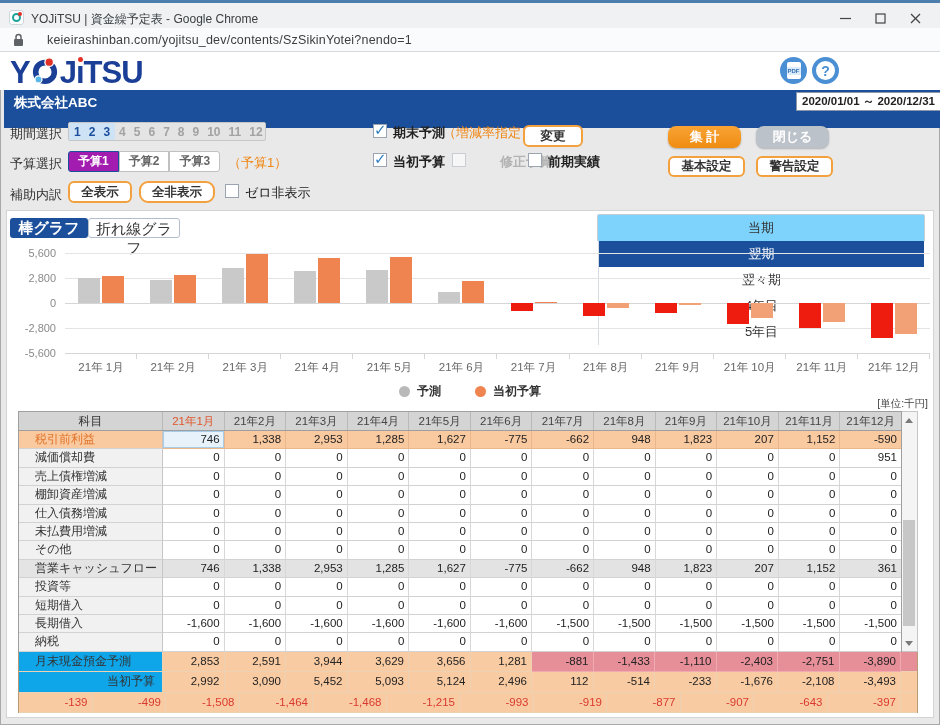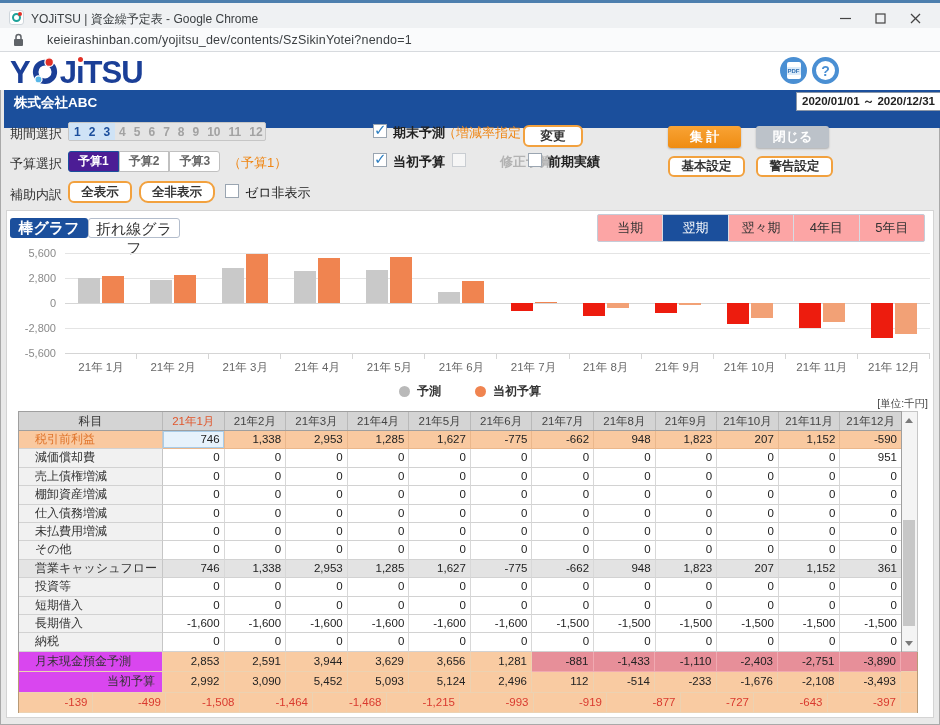--- a/index.html
+++ b/index.html
@@ -47,41 +47,41 @@
   .pnum.on { color:#1b4e9c; } .pnum.off { color:#a2a2a2; }
 
   .cb { position:absolute; width:14px; height:14px; background:#fff; border:1px solid #9aa5b1; }
   .cb.checked::after { content:"✓"; position:absolute; left:0px; top:-4px; color:#2e7fc1; font-weight:bold; font-size:15px; }
   .cb.disabled { border-color:#c9cdd2; background:#f6f6f6; }
   .cb-label { position:absolute; font-size:13px; font-weight:bold; color:#222; white-space:nowrap; }
   .cb-label.dim { color:#b3b3b3;margin-left:28px; }
   .orange-note { position:absolute; font-size:13px; color:#ef8512; white-space:nowrap; }
 
   .obtn { position:absolute; background:#fff; border:2px solid #f2a13e; border-radius:6px; font-size:12.5px; font-weight:bold; color:#333; display:flex; align-items:center; justify-content:center; cursor:default; }
-  .solidbtn { position:absolute; border-radius:3px; color:#fff; font-weight:bold; font-size:13px; display:flex; align-items:center; justify-content:center; box-shadow:0 1px 2px rgba(0,0,0,.25); cursor:default;text-align:center; }
+  .solidbtn { position:absolute; border-radius:8px; color:#fff; font-weight:bold; font-size:13px; display:flex; align-items:center; justify-content:center; box-shadow:0 1px 2px rgba(0,0,0,.25); cursor:default;text-align:center; }
   .btn-agg { background:linear-gradient(#f8a335,#ef8c12); }
   .btn-close { background:#bcc2c9; }
 
   .bbtn { display:inline-block; height:21px; line-height:19px; padding:0 9px; font-size:12px; font-weight:bold; background:#fff; border:1px solid #c0c0c0; color:#666; text-align:center; cursor:default; }
-  .bbtn.on { background:#4c1d95; color:#fff; border-color:#1b4f9c; }
+  .bbtn.on { background:#a21caf; color:#fff; border-color:#1b4f9c; }
   .budgetbtns { position:absolute; left:68px; top:151px; display:flex; }
   .budgetbtns .bbtn:first-child { border-radius:3px 0 0 3px; }
   .budgetbtns .bbtn:last-child { border-radius:0 3px 3px 0; }
 
   
   .panel { position:absolute; left:6px; top:210px; width:928px; height:508px; background:#fff; border:1px solid #d4d4d4; }
 
   
   .gtabs { position:absolute; left:10px; top:218px; display:flex; height:20px; }
   .gtab { height:20px; line-height:19px; text-align:center; font-size:15px; border-radius:3px; cursor:default; }
   .gtab.on { background:#1b4f9c; color:#fff; width:78px; font-weight:bold; }
   .gtab.offt { background:#fff; border:1px solid #b3bdcc; color:#333; width:92px; }
 
   
-  .ptabs { position:absolute; left:597px; top:214px; width:328px; height:28px; border:1px solid #c4ccd8; border-radius:2px; background:#fca5a5; display:flex; }
+  .ptabs { position:absolute; left:597px; top:214px; width:328px; height:28px; border:1px solid #c4ccd8; border-radius:2px; background:#7dd3fc; display:flex;flex-direction:column; }
   .ptab { flex:1; text-align:center; line-height:26px; font-size:13px; color:#333; border-left:1px solid #d6dce4; cursor:default; }
   .ptab:first-child { border-left:none; }
   .ptab.on { background:#1b4f9c; color:#fff; }
 
   
   .yaxis { position:absolute; left:14px; top:253px; width:46px; height:112px; }
   .ytick { position:absolute; right:4px; width:42px; text-align:right; font-size:11px; color:#8a8a8a; }
   .chartgrid { position:absolute; left:65px; top:253px; width:865px; height:100px; }
   .gline { position:absolute; left:0; width:100%; height:1px; background:#e4e4e4; }
   .gline.zero { background:#d6d6d6; }
@@ -118,21 +118,21 @@
   .trow.subtotal .tcell { background:#e3e3e3; }
   .vscroll { position:absolute; left:884px; top:0; width:16px; height:241px; background:#f4f4f4; border:1px solid #c6c6c6; border-left:none; }
   .sarrow { position:absolute; left:0; width:14px; height:14px; display:flex; align-items:center; justify-content:center; }
   .sarrow.up { top:1px; } .sarrow.down { bottom:1px; }
   .tri-up { width:0; height:0; border-left:4px solid transparent; border-right:4px solid transparent; border-bottom:5px solid #7a7a7a; }
   .tri-down { width:0; height:0; border-left:4px solid transparent; border-right:4px solid transparent; border-top:5px solid #7a7a7a; }
   .sthumb { position:absolute; left:1px; top:108px; width:12px; height:106px; background:#c7c7c7; }
 
   .tfoot { position:absolute; left:0; top:241px; width:900px; height:61px; border:1px solid #b89a76; border-top:none; }
   .frow { display:flex; height:20.33px; }
-  .flab { position:relative; flex:0 0 144px; background:#d946ef; border-right:1px solid #ecd2b2; border-bottom:1px solid #ecd2b2; font-size:12px; color:#333; line-height:19px; }
+  .flab { position:relative; flex:0 0 144px; background:#0ea5e9; border-right:1px solid #ecd2b2; border-bottom:1px solid #ecd2b2; font-size:12px; color:#333; line-height:19px; }
   .fgroup { position:absolute; left:16px; }
   .fsub { position:absolute; left:88px; }
   .fcell { flex:1; background:#f9cba2; border-right:1px solid #ecd2b2; border-bottom:1px solid #ecd2b2; text-align:right; padding-right:4px; line-height:19px; color:#222; overflow:hidden; }
   .fcell.pink { background:#e78f99; border-right-color:#f0aab2; border-bottom-color:#f0aab2; }
   .ffill { flex:0 0 16px; background:#f9cba2; border-bottom:1px solid #ecd2b2; }
   .ffill.pink { background:#e78f99; }
   .frow.diff .fcell { color:#d93a2f; }
 </style>
 </head>
 <body>
@@ -601,21 +601,21 @@
         <div class="frow diff">
           <div class="fcell">-139</div>
           <div class="fcell">-499</div>
           <div class="fcell">-1,508</div>
           <div class="fcell">-1,464</div>
           <div class="fcell">-1,468</div>
           <div class="fcell">-1,215</div>
           <div class="fcell">-993</div>
           <div class="fcell">-919</div>
           <div class="fcell">-877</div>
-          <div class="fcell">-727</div>
+          <div class="fcell">-907</div>
           <div class="fcell">-643</div>
           <div class="fcell">-397</div>
           <div class="ffill"></div>
         </div>
       </div>
   </div>
 
 </div>
 
 </body></html>

